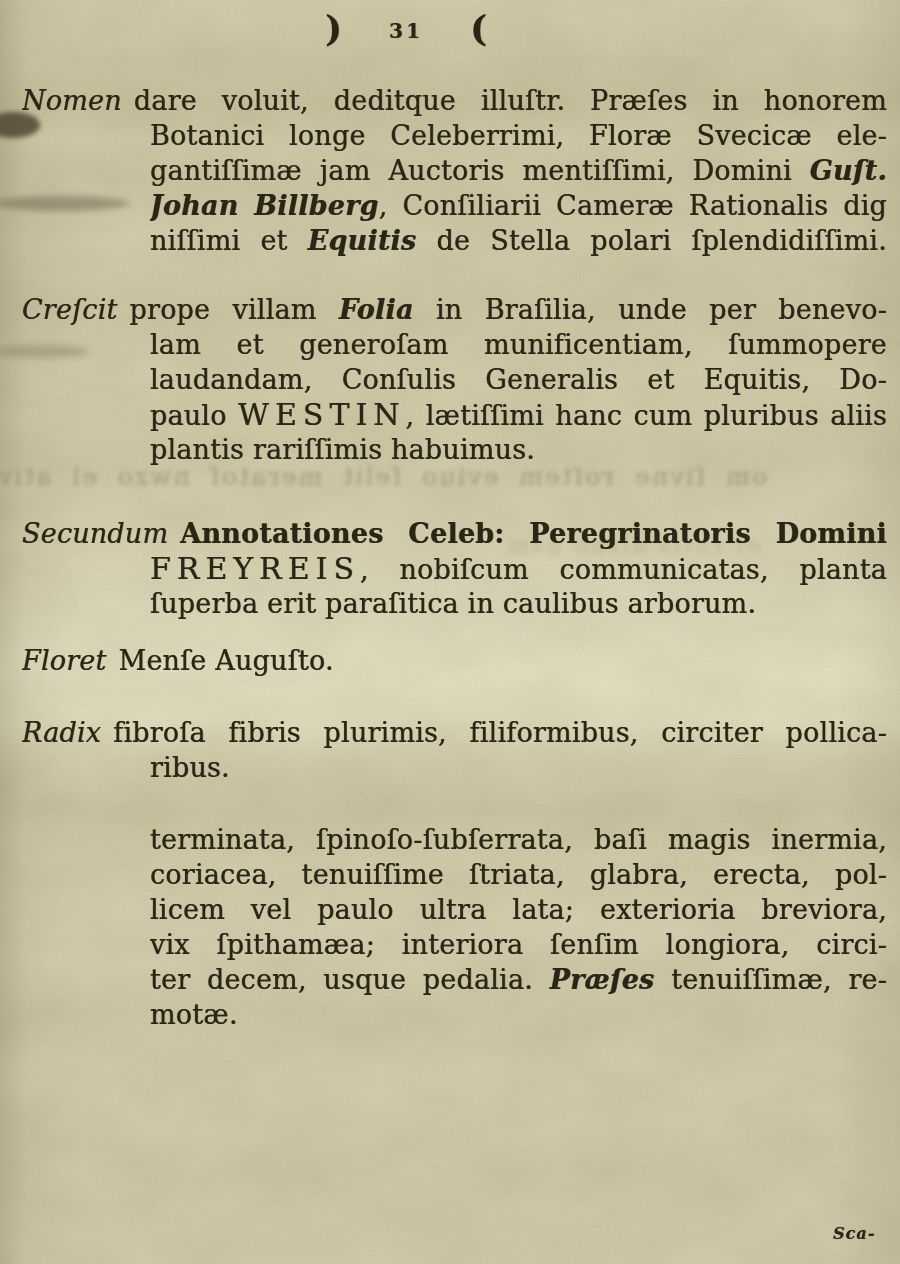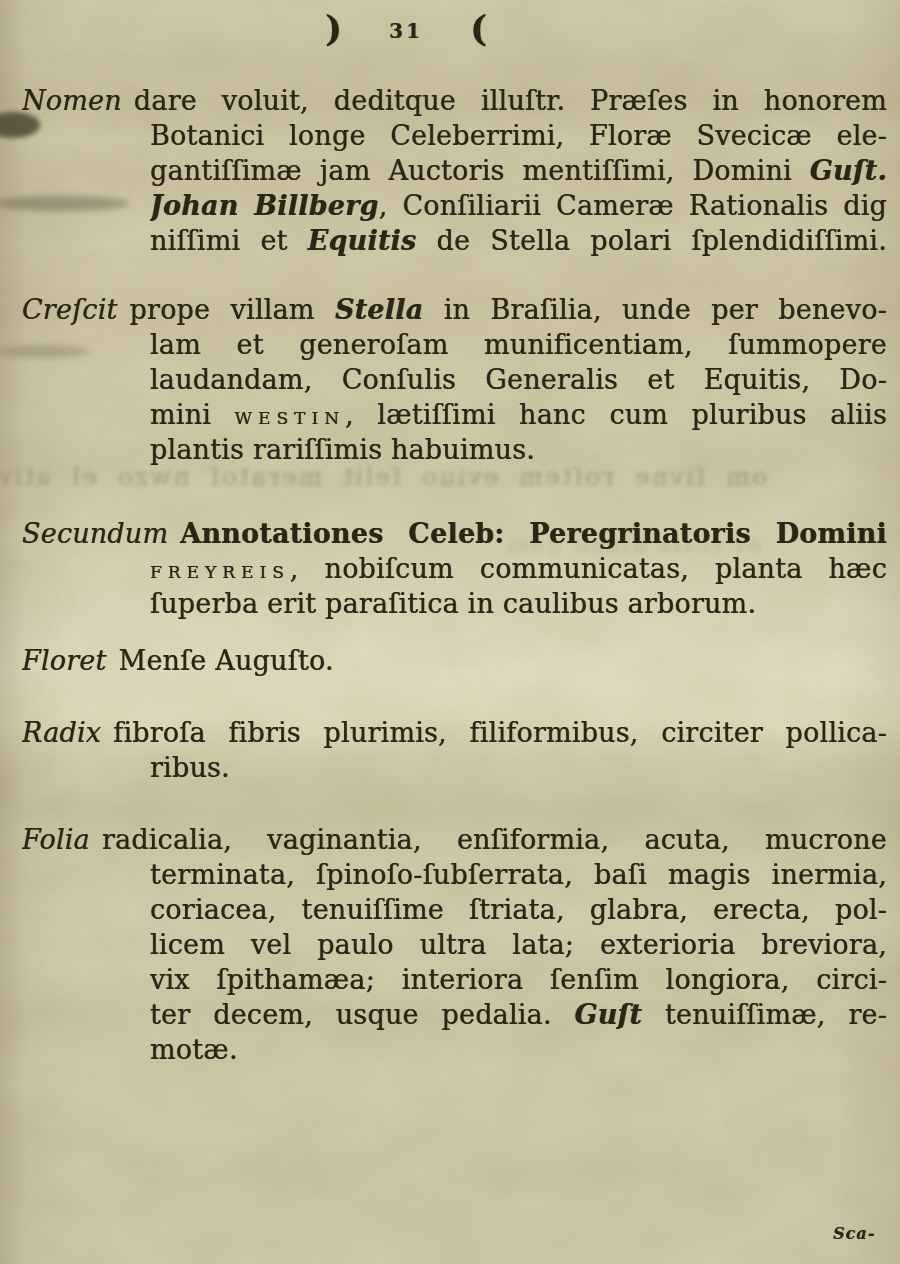--- a/index.html
+++ b/index.html
@@ -28,21 +28,21 @@
     text-shadow:0.5px 0.4px 0.6px rgba(38,30,16,.55), -0.4px -0.3px 0.5px rgba(38,30,16,.3);
     letter-spacing:0.2px;}
   .para-0{top:83px}.para-1{top:292px}.para-2{top:516px}
   .para-3{top:643px}.para-4{top:715px}.para-5{top:822px}
   .line{height:35px;overflow:hidden;}
   .line.justify{text-align:justify;text-justify:inter-word;text-align-last:justify;}
   .line.first{margin-left:-128px;width:865px;}
   .lead{font-style:italic;margin-right:12px;text-align:right;}
   .seg-i{font-style:italic;font-weight:bold;}
   .seg-b{font-weight:bold;}
-  .seg-sc{font-size:17px;letter-spacing:6px;}
+  .seg-sc{font-size:30px;letter-spacing:6px;}
   .catchword{position:absolute;top:1224px;left:833px;font-size:16px;font-style:italic;
     font-weight:600;letter-spacing:1px;
     text-shadow:0.5px 0.4px 0.7px rgba(38,30,16,.6);}
   .ghost{position:absolute;top:462px;left:-8px;width:775px;height:30px;
     font-size:25px;color:#857d60;opacity:0.6;filter:blur(2px);
     transform:scaleX(-1);letter-spacing:2px;word-spacing:9px;white-space:nowrap;overflow:hidden;}
   .ghost2{position:absolute;top:533px;left:430px;width:330px;height:24px;
     font-size:22px;color:#938b6c;opacity:0.35;filter:blur(2.5px);
     transform:scaleX(-1);letter-spacing:3px;white-space:nowrap;overflow:hidden;}
   .smudge{position:absolute;pointer-events:none;border-radius:50%;}
@@ -83,44 +83,43 @@
 
   <div id="paras">
       <div class="para para-0">
         <div class="line first justify"><span class="lead">Nomen</span><span class="seg">dare voluit, deditque illuſtr. Præſes in honorem</span></div>
         <div class="line justify"><span class="seg">Botanici longe Celeberrimi, Floræ Svecicæ ele-</span></div>
         <div class="line justify"><span class="seg">gantiſſimæ jam Auctoris mentiſſimi, Domini </span><span class="seg-i">Guſt.</span></div>
         <div class="line justify"><span class="seg-i">Johan Billberg</span><span class="seg">, Conſiliarii Cameræ Rationalis dig</span></div>
         <div class="line justify"><span class="seg">niſſimi et </span><span class="seg-i">Equitis</span><span class="seg"> de Stella polari ſplendidiſſimi.</span></div>
       </div>
       <div class="para para-1">
-        <div class="line first justify"><span class="lead">Creſcit</span><span class="seg">prope villam </span><span class="seg-i">Stella</span><span class="seg"> in Braſilia, unde per benevo-</span></div>
+        <div class="line first justify"><span class="lead">Creſcit</span><span class="seg">prope villam </span><span class="seg-i">Folia</span><span class="seg"> in Braſilia, unde per benevo-</span></div>
         <div class="line justify"><span class="seg">lam et generoſam munificentiam, ſummopere</span></div>
         <div class="line justify"><span class="seg">laudandam, Conſulis Generalis et Equitis, Do-</span></div>
-        <div class="line justify"><span class="seg">mini </span><span class="seg-sc">WESTIN</span><span class="seg">, lætiſſimi hanc cum pluribus aliis</span></div>
+        <div class="line justify"><span class="seg">paulo </span><span class="seg-sc">WESTIN</span><span class="seg">, lætiſſimi hanc cum pluribus aliis</span></div>
         <div class="line"><span class="seg">plantis rariſſimis habuimus.</span></div>
       </div>
       <div class="para para-2">
         <div class="line first justify"><span class="lead">Secundum</span><span class="seg-b">Annotationes Celeb: Peregrinatoris Domini</span></div>
         <div class="line justify"><span class="seg-sc">FREYREIS</span><span class="seg">, nobiſcum communicatas, planta hæc</span></div>
         <div class="line"><span class="seg">ſuperba erit paraſitica in caulibus arborum.</span></div>
       </div>
       <div class="para para-3">
         <div class="line first"><span class="lead">Floret</span><span class="seg">Menſe Auguſto.</span></div>
       </div>
       <div class="para para-4">
         <div class="line first justify"><span class="lead">Radix</span><span class="seg">fibroſa fibris plurimis, filiformibus, circiter pollica-</span></div>
         <div class="line"><span class="seg">ribus.</span></div>
       </div>
       <div class="para para-5">
-        <div class="line first justify"><span class="lead">Folia</span><span class="seg">radicalia, vaginantia, enſiformia, acuta, mucrone</span></div>
         <div class="line justify"><span class="seg">terminata, ſpinoſo-ſubſerrata, baſi magis inermia,</span></div>
         <div class="line justify"><span class="seg">coriacea, tenuiſſime ſtriata, glabra, erecta, pol-</span></div>
         <div class="line justify"><span class="seg">licem vel paulo ultra lata; exterioria breviora,</span></div>
         <div class="line justify"><span class="seg">vix ſpithamæa; interiora ſenſim longiora, circi-</span></div>
-        <div class="line justify"><span class="seg">ter decem, usque pedalia. </span><span class="seg-i">Guſt</span><span class="seg"> tenuiſſimæ, re-</span></div>
+        <div class="line justify"><span class="seg">ter decem, usque pedalia. </span><span class="seg-i">Præſes</span><span class="seg"> tenuiſſimæ, re-</span></div>
         <div class="line"><span class="seg">motæ.</span></div>
       </div>
     </div>
 
   <div class="catchword">Sca-</div>
 
 </div>
 
 </body></html>

